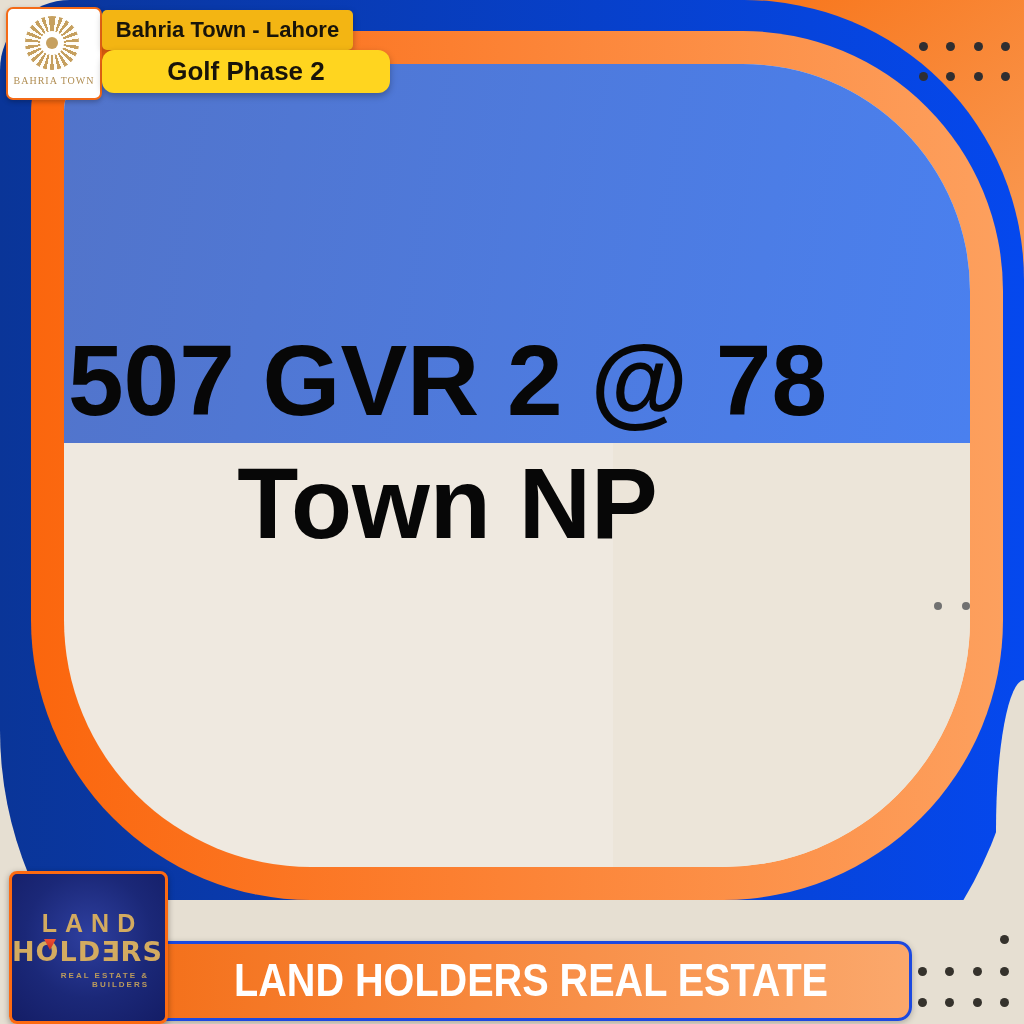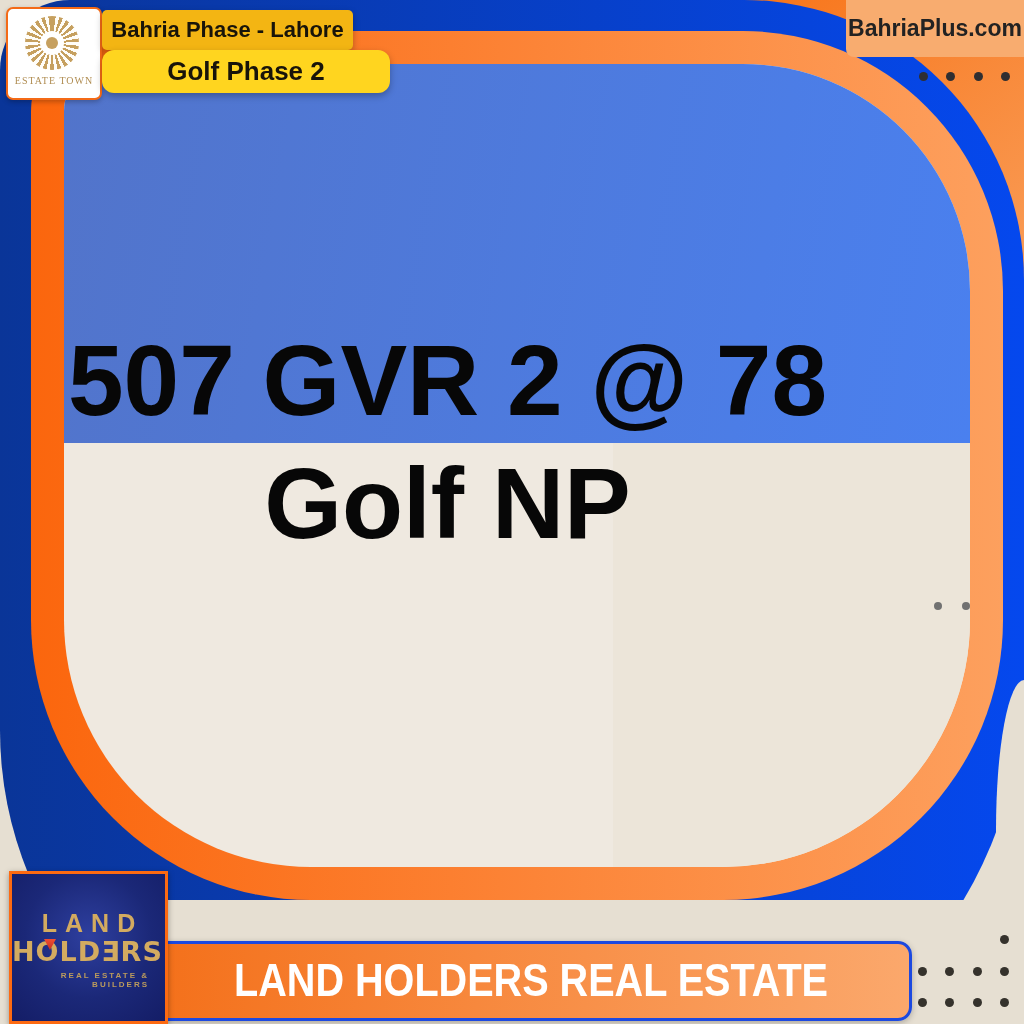--- a/index.html
+++ b/index.html
@@ -72,21 +72,21 @@
   .agency-banner{left:150px;top:941px;width:756px;height:74px;
     background:linear-gradient(to right,#f4701a,#fba86c);
     border:3px solid #1c49e0;border-radius:6px 14px 14px 6px;
     display:flex;align-items:center;justify-content:center;color:#ffffff;font-weight:bold;
     box-shadow:0 2px 6px rgba(0,0,0,.25);}
   .agency-banner span{font-size:44px;white-space:nowrap;transform:scale(.9,1.03);}
 
   
   .lh-logo{left:9px;top:871px;width:153px;height:147px;
     background:radial-gradient(circle at 50% 42%,#2e3f9f 0%,#1b2878 55%,#141d66 100%);
-    border:3px solid #fd6a11;border-radius:0;box-shadow:0 2px 6px rgba(0,0,0,.35);}
+    border:3px solid #fd6a11;border-radius:8px;box-shadow:0 2px 6px rgba(0,0,0,.35);}
   .lh-word1{position:absolute;left:0;right:0;top:35px;text-align:center;
     font-size:25px;font-weight:bold;letter-spacing:8px;text-indent:8px;color:#d3ab60;}
   .lh-word2{position:absolute;left:0;right:0;top:62px;text-align:left;
     font-family:"DejaVu Sans",sans-serif;font-size:27px;font-weight:bold;
     letter-spacing:1px;color:#d3ab60;}
   .lh-mark{position:absolute;left:32px;top:65px;width:12px;height:11px;
     background:linear-gradient(#ef4e33,#c53022);clip-path:polygon(0 0,100% 0,50% 100%);}
   .lh-tagline{position:absolute;left:0;right:16px;top:97px;text-align:right;
     font-size:8px;font-weight:bold;letter-spacing:2px;color:#bb9b5d;}
 </style>
@@ -125,33 +125,32 @@
     <div class="dot bt" style="left:945px;top:967px;"></div>
     <div class="dot bt" style="left:973px;top:967px;"></div>
     <div class="dot bt" style="left:1000px;top:967px;"></div>
     <div class="dot bt" style="left:918px;top:998px;"></div>
     <div class="dot bt" style="left:945px;top:998px;"></div>
     <div class="dot bt" style="left:973px;top:998px;"></div>
     <div class="dot bt" style="left:1000px;top:998px;"></div>
   </div>
 
   <div class="headline h-line1">507 GVR 2 @ 78</div>
-  <div class="headline h-line2">Golf NP</div>
+  <div class="headline h-line2">Town NP</div>
 
   <div class="white-box">
     <div class="emblem"></div>
-    <div class="emblem-caption">ESTATE TOWN</div>
+    <div class="emblem-caption">BAHRIA TOWN</div>
   </div>
 
   <div class="y-label">
-    <div class="y-row y-row1">Bahria Phase - Lahore</div>
+    <div class="y-row y-row1">Bahria Town - Lahore</div>
     <div class="y-row y-row2">Golf Phase 2</div>
   </div>
 
-  <div class="peach-tag">BahriaPlus.com</div>
 
 
   <div class="agency-banner">
     <span>LAND HOLDERS REAL ESTATE</span>
   </div>
 
   <div class="lh-logo">
     <div class="lh-word1">LAND</div>
     <div class="lh-word2">HOLDƎRS</div>
     <div class="lh-mark"></div>

